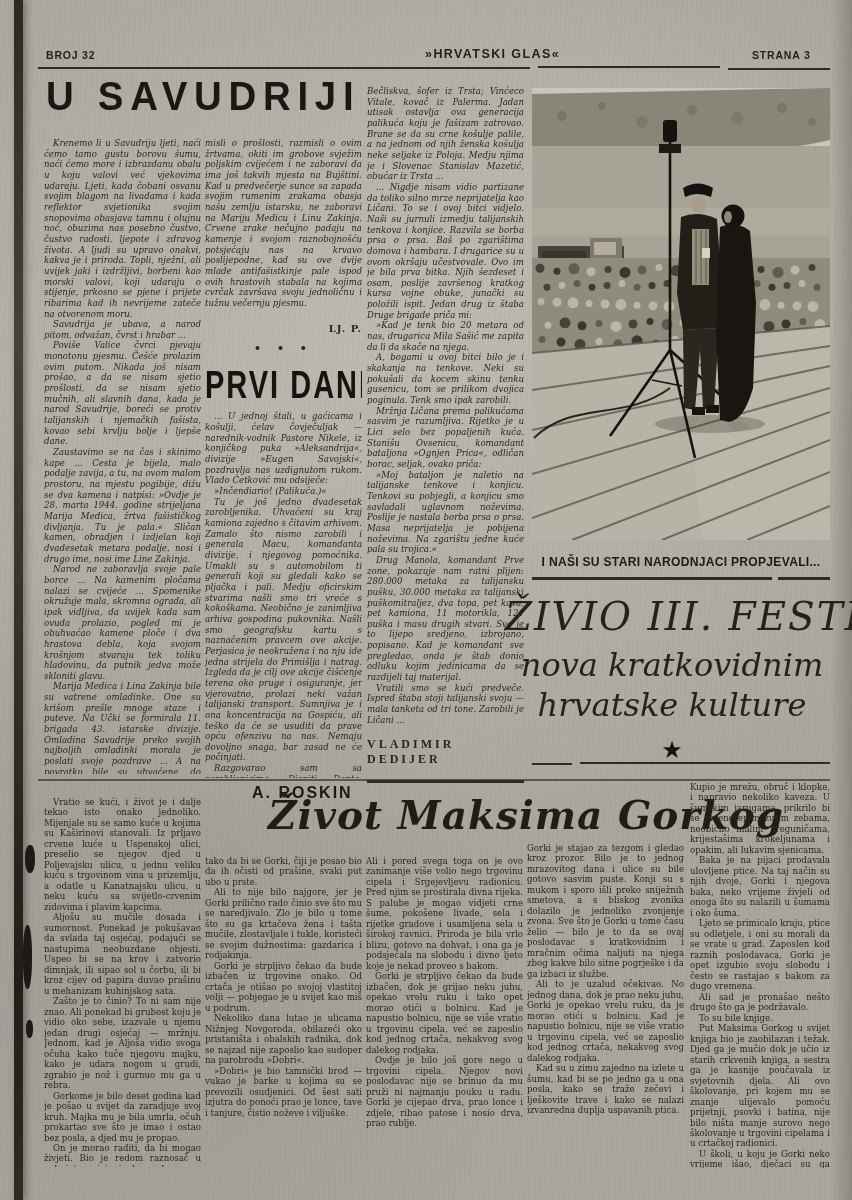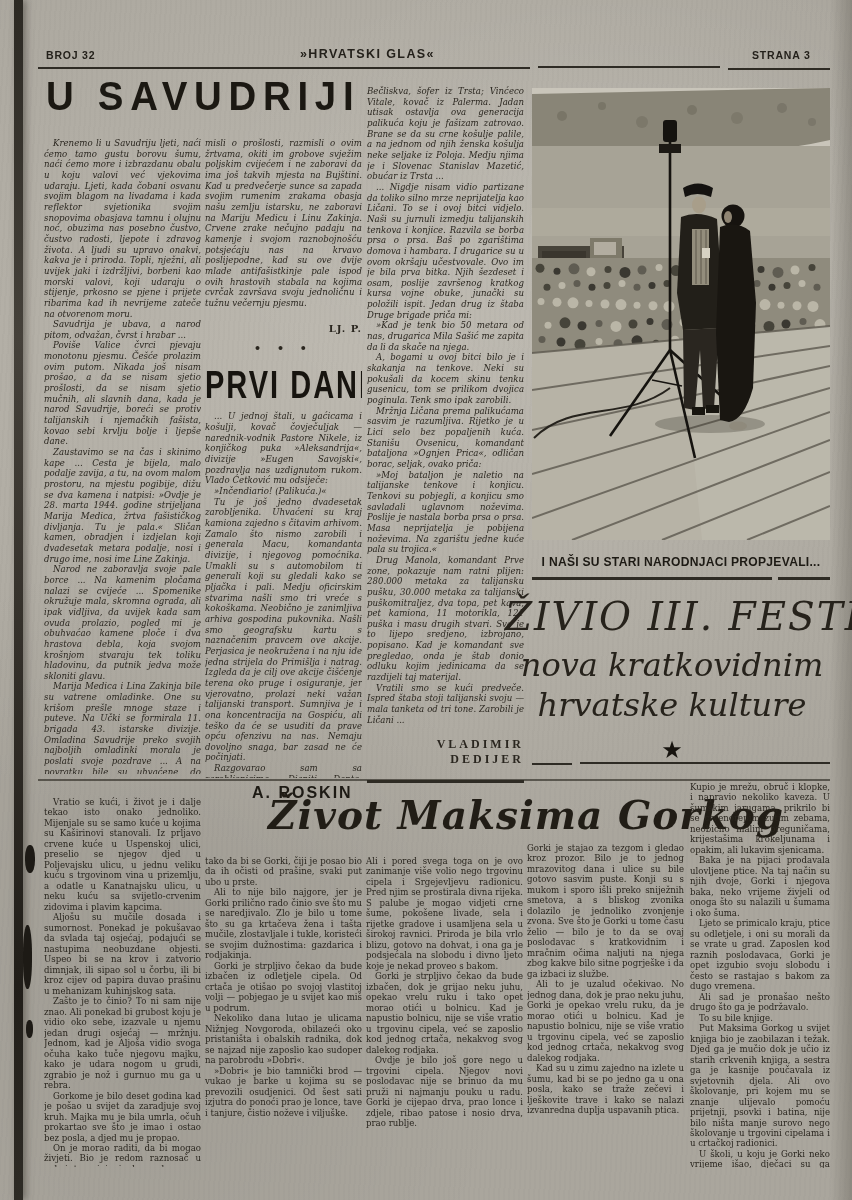--- a/index.html
+++ b/index.html
@@ -26,21 +26,21 @@
   
   #headline{font-family:"Liberation Sans",sans-serif;font-weight:bold;font-size:40px;color:#1b1812;
     letter-spacing:7px;white-space:nowrap;transform:scaleX(.96);transform-origin:left top;}
   
   .col{overflow:hidden;text-align:justify;}
   .body-it{font-size:8.6px;line-height:1.24;font-style:italic;}
   .body-rm{font-size:8.6px;line-height:1.22;}
   .col p{margin:0;text-indent:9px;}
   .cont p:first-child{text-indent:0;}
   .sig{font-style:normal;font-weight:bold;font-size:10px;letter-spacing:1px;text-align:right;margin-top:14px;}
-  .sig-center{font-style:normal;font-weight:bold;font-size:12px;letter-spacing:3px;text-align:right;margin-top:12px;font-family:"Liberation Serif",serif;}
+  .sig-center{font-style:normal;font-weight:bold;font-size:12px;letter-spacing:3px;text-align:left;margin-top:12px;font-family:"Liberation Serif",serif;}
   #dots{font-style:normal;font-weight:bold;font-size:11px;letter-spacing:6px;text-align:center;margin:7px 0 6px 0;}
   #prvi-dani-title{font-family:"Liberation Sans",sans-serif;font-weight:bold;font-size:29px;color:#17140f;
     letter-spacing:2px;white-space:nowrap;transform:scaleY(1.32);transform-origin:left top;margin:2px 0 14px 0;font-style:normal;}
   
   #photo-caption{font-family:"Liberation Sans",sans-serif;font-weight:bold;font-size:13px;letter-spacing:.3px;
     color:#1d1a14;text-align:center;white-space:nowrap;transform:scaleX(.93);transform-origin:center top;}
   .festival{font-family:"DejaVu Serif",serif;font-style:italic;color:#26221b;text-align:center;white-space:nowrap;}
   #festival-1{font-size:39px;letter-spacing:2px;}
   #festival-2{font-size:32px;margin-top:6px;}
   #festival-3{font-size:32px;margin-top:4px;}
@@ -55,21 +55,21 @@
 
 <div id="page">
   <div id="grain" class="abs"></div>
   <div id="spine" class="abs"></div>
   <div class="abs blob" style="left:25px;top:845px;width:10px;height:28px;"></div>
   <div class="abs blob" style="left:23px;top:925px;width:9px;height:64px;"></div>
   <div class="abs blob" style="left:26px;top:1020px;width:7px;height:18px;"></div>
   <div id="edge-right" class="abs"></div>
 
   <div class="abs hdr" style="left:46px;top:49px;">BROJ 32</div>
-  <div class="abs hdr" id="hdr-center" style="left:300px;top:47px;width:260px;text-align:left;">»HRVATSKI GLAS«</div>
+  <div class="abs hdr" id="hdr-center" style="left:300px;top:47px;width:260px;text-align:right;">»HRVATSKI GLAS«</div>
   <div class="abs hdr" style="left:752px;top:49px;width:80px;text-align:left;">STRANA 3</div>
   <div class="abs rule" style="left:38px;top:67px;width:492px;"></div>
   <div class="abs rule" style="left:538px;top:66px;width:182px;"></div>
   <div class="abs rule" style="left:728px;top:68px;width:102px;"></div>
 
   <div id="headline" class="abs" style="left:46px;top:74px;">U SAVUDRIJI</div>
 
   <div class="abs col body-it" style="left:44px;top:138px;width:157px;height:636px;">
       <p>Krenemo li u Savudriju ljeti, naći ćemo tamo gustu borovu šumu, naći ćemo more i izbrazdanu obalu u koju valovi već vjekovima udaraju. Ljeti, kada čobani osvanu svojim blagom na livadama i kada reflektor svjetionika svojim snopovima obasjava tamnu i olujnu noć, obuzima nas posebno čustvo, čustvo radosti, ljepote i zdravog života. A ljudi su upravo onakvi, kakva je i priroda. Topli, nježni, ali uvijek jaki i izdržljivi, borbeni kao morski valovi, koji udaraju o stijenje, prkosno se pjene i prijete ribarima kad ih nevrijeme zateče na otvorenom moru.</p>
       <p>Savudrija je ubava, a narod pitom, odvažan, čvrst i hrabar ...</p>
@@ -80,32 +80,32 @@
     </div>
 
   <div class="abs col body-it" style="left:205px;top:138px;width:157px;height:640px;">
     <div class="cont">
         <p>misli o prošlosti, razmisli o ovim žrtvama, okiti im grobove svježim poljskim cvijećem i ne zaboravi da ima još takvih mjesta na Bujštini. Kad u predvečerje sunce sa zapada svojim rumenim zrakama obasja našu zemlju istarsku, ne zaboravi na Mariju Medicu i Linu Zakinja. Crvene zrake nečujno padaju na kamenje i svojom raznobojnošću potsjećaju nas na krvavo poslijepodne, kad su ove dvije mlade antifašistkinje pale ispod ovih hrastovih stabala na kojima cvrčak završava svoju jednoličnu i tužnu večernju pjesmu.</p>
       </div>
     <div class="sig">LJ. P.</div>
     <div id="dots">• • •</div>
     <div id="prvi-dani-title">PRVI DANI...</div>
     <div>
-        <p>... U jednoj štali, u gaćicama i košulji, kovač čovječuljak — narednik-vodnik Pastore Nikele, iz konjičkog puka »Aleksandrija«, divizije »Eugen Savojski«, pozdravlja nas uzdignutom rukom. Vlado Ćetković mu odsiječe:</p>
+        <p>... U jednoj štali, u gaćicama i košulji, ćelav čovječuljak — narednik-vodnik Pastore Nikele, iz konjičkog puka »Aleksandrija«, divizije »Eugen Savojski«, pozdravlja nas uzdignutom rukom. Vlado Ćetković mu odsiječe:</p>
         <p>»Inčendiario! (Palikuća.)«</p>
         <p>Tu je još jedno dvadesetak zarobljenika. Uhvaćeni su kraj kamiona zajedno s čitavim arhivom. Zamalo što nismo zarobili i generala Macu, komandanta divizije, i njegovog pomoćnika. Umakli su s automobilom ti generali koji su gledali kako se pljačka i pali. Medju oficirskim stvarima našli smo tri vreće s kokoškama. Neobično je zanimljiva arhiva gospodina pukovnika. Našli smo geografsku kartu s naznačenim pravcem ove akcije. Perjasica je neokružena i na nju ide jedna strijela do Primišlja i natrag. Izgleda da je cilj ove akcije čišćenje terena oko pruge i osiguranje, jer vjerovatno, prolazi neki važan talijanski transport. Sumnjiva je i ona koncentracija na Gospiću, ali teško da će se usuditi da prave opću ofenzivu na nas. Nemaju dovoljno snaga, bar zasad ne će počinjati.</p>
         <p>Razgovarao sam sa zarobljenicima. Djaniti Dante, seljak iz Pesikare, 22 godine; Antonio Kaderio, seljak, 27 godina, iz Mesine; Djuzepe Markezini, brijač iz Trsta; Bruno</p>
       </div>
   </div>
 
   <div class="abs col body-it cont" style="left:367px;top:86px;width:157px;height:700px;">
     <div class="cont">
         <p>Bečliskva, šofer iz Trsta; Vinćeco Vitale, kovač iz Palerma. Jadan utisak ostavlja ova generacija palikuća koju je fašizam zatrovao. Brane se da su crne košulje palile, a na jednom od njih ženska košulja neke seljake iz Poloja. Medju njima je i Slovenac Stanislav Mazetić, obućar iz Trsta ...</p>
         <p>... Nigdje nisam vidio partizane da toliko silno mrze neprijatelja kao Ličani. To se i ovoj bitci vidjelo. Naši su jurnuli izmedju talijanskih tenkova i konjice. Razvila se borba prsa o prsa. Baš po zgarištima domova i hambara. I drugarice su u ovom okršaju učestvovale. Ovo im je bila prva bitka. Njih šezdeset i osam, poslije završenog kratkog kursa vojne obuke, junački su položili ispit. Jedan drug iz štaba Druge brigade priča mi:</p>
-        <p>»Kad je tenk bio 50 metara od nas, drugarica Mila Sašić me zapita da li da skače na njega.</p>
+        <p>»Kad je tenk bio 20 metara od nas, drugarica Mila Sašić me zapita da li da skače na njega.</p>
         <p>A, bogami u ovoj bitci bilo je i skakanja na tenkove. Neki su pokušali da kocem skinu tenku gusenicu, tom se prilikom dvojica poginula. Tenk smo ipak zarobili.</p>
         <p>Mržnja Ličana prema palikućama sasvim je razumljiva. Rijetko je u Lici selo bez popaljenih kuća. Stanišu Ovsenicu, komandant bataljona »Ognjen Prica«, odličan borac, seljak, ovako priča:</p>
         <p>»Moj bataljon je naletio na talijanske tenkove i konjicu. Tenkovi su pobjegli, a konjicu smo savladali uglavnom noževima. Poslije je nastala borba prsa o prsa. Masa neprijatelja je pobijena noževima. Na zgarištu jedne kuće pala su trojica.«</p>
         <p>Drug Manola, komandant Prve zone, pokazuje nam ratni plijen: 280.000 metaka za talijansku pušku, 30.000 metaka za talijanski puškomitraljez, dva topa, pet kava, pet kamiona, 11 motorikla, 121 puška i masu drugih stvari. Sve je to lijepo sredjeno, izbrojano, popisano. Kad je komandant sve pregledao, onda je štab donio odluku kojim jedinicama da se razdijeli taj materijal.</p>
         <p>Vratili smo se kući predveče. Ispred štaba stoji talijanski svoju — mala tanketa od tri tone. Zarobili je Ličani ...</p>
       </div>
     <div class="sig-center">VLADIMIR DEDIJER</div>
     <div class="rule" style="margin-top:13px;height:3px;"></div>
   </div>
 
@@ -280,21 +280,21 @@
   <div class="abs col body-rm" style="left:44px;top:797px;width:157px;height:370px;">
       <p>Vratio se kući, i život je i dalje tekao isto onako jednoliko. Mijenjale su se samo kuće u kojima su Kaširinovi stanovali. Iz prljavo crvene kuće u Uspenskoj ulici, preselio se njegov djed u Poljevajsku ulicu, u jednu veliku kuću s trgovinom vina u prizemlju, a odatle u Kanatnajsku ulicu, u neku kuću sa svijetlo-crvenim zidovima i plavim kapcima.</p>
       <p>Aljošu su mučile dosada i sumornost. Ponekad je pokušavao da svlada taj osjećaj, podajući se nastupima neobuzdane objesti. Uspeo bi se na krov i zatvorio dimnjak, ili sipao sol u čorbu, ili bi kroz cijev od papira duvao prašinu u mehanizam kuhinjskog sata.</p>
       <p>Zašto je to činio? To ni sam nije znao. Ali ponekad bi grubost koju je vidio oko sebe, izazvale u njemu jedan drugi osjećaj — mržnju. Jednom, kad je Aljoša vidio svoga očuha kako tuče njegovu majku, kako je udara nogom u grudi, zgrabio je nož i gurnuo mu ga u rebra.</p>
       <p>Gorkome je bilo deset godina kad je pošao u svijet da zaradjuje svoj kruh. Majka mu je bila umrla, očuh prokartao sve što je imao i ostao bez posla, a djed mu je propao.</p>
       <p>On je morao raditi, da bi mogao živjeti. Bio je redom raznosač u nekoj trgovini cipela, sudoper na brodu, crtački šegrt, ikonopisački šegrt, skupljač starih krpa i otpadaka, lovac na ptice.</p>
     </div>
   <div class="abs col body-rm cont" style="left:205px;top:856px;width:157px;height:311px;">
       <p>tako da bi se Gorki, čiji je posao bio da ih očisti od prašine, svaki put ubo u prste.</p>
       <p>Ali to nije bilo najgore, jer je Gorki prilično rado činio sve što mu se naredjivalo. Zlo je bilo u tome što su ga krtačeva žena i tašta mučile, zlostavljale i tukle, koristeći se svojim dužnostima: gazdarica i rodjakinja.</p>
-      <p>Gorki je strpljivo čekao da bude izbačen iz odletjele cipela. Od crtača je otišao po svojoj vlastitoj volji — pobjegao je u svijet kao miš u podrum.</p>
+      <p>Gorki je strpljivo čekao da bude izbačen iz trgovine onako. Od crtača je otišao po svojoj vlastitoj volji — pobjegao je u svijet kao miš u podrum.</p>
       <p>Nekoliko dana lutao je ulicama Nižnjeg Novgoroda, obilazeći oko pristaništa i obalskih radnika, dok se najzad nije zaposlio kao sudoper na parobrodu »Dobri«.</p>
       <p>»Dobri« je bio tamnički brod — vukao je barke u kojima su se prevozili osudjenici. Od šest sati izjutra do ponoći prao je lonce, tave i tanjure, čistio noževe i viljuške.</p>
     </div>
   <div class="abs col body-rm cont" style="left:366px;top:856px;width:157px;height:311px;">
       <p>Ali i pored svega toga on je ovo zanimanje više volio nego trgovinu cipela i Srgejevljevu radionicu. Pred njim se prostirala divna rijeka. S palube je mogao vidjeti crne šume, pokošene livade, sela i rijetke gradove i usamljena sela u širokoj ravnici. Priroda je bila vrlo blizu, gotovo na dohvat, i ona ga je podsjećala na slobodu i divno ljeto koje je nekad proveo s bakom.</p>
       <p>Gorki je strpljivo čekao da bude izbačen, dok je grijao neku juhu, opekao vrelu ruku i tako opet morao otići u bolnicu. Kad je napustio bolnicu, nije se više vratio u trgovinu cipela, već se zaposlio kod jednog crtača, nekakvog svog dalekog rodjaka.</p>
       <p>Ovdje je bilo još gore nego u trgovini cipela. Njegov novi poslodavac nije se brinuo da mu pruži ni najmanju pouku u radu. Gorki je cijepao drva, prao lonce i zdjele, ribao patose i nosio drva, prao rublje.</p>
     </div>
   <div class="abs col body-rm cont" style="left:527px;top:843px;width:157px;height:324px;">
       <p>Gorki je stajao za tezgom i gledao kroz prozor. Bilo je to jednog mrazovitog dana i ulice su bile gotovo sasvim puste. Konji su s mukom i sporo išli preko sniježnih smetova, a s bliskog zvonika dolazilo je jednoliko zvonjenje zvona. Sve što je Gorki u tome času želio — bilo je to da se ovaj poslodavac s kratkovidnim i mračnim očima naljuti na njega zbog kakve bilo sitne pogrješke i da ga izbaci iz službe.</p>

